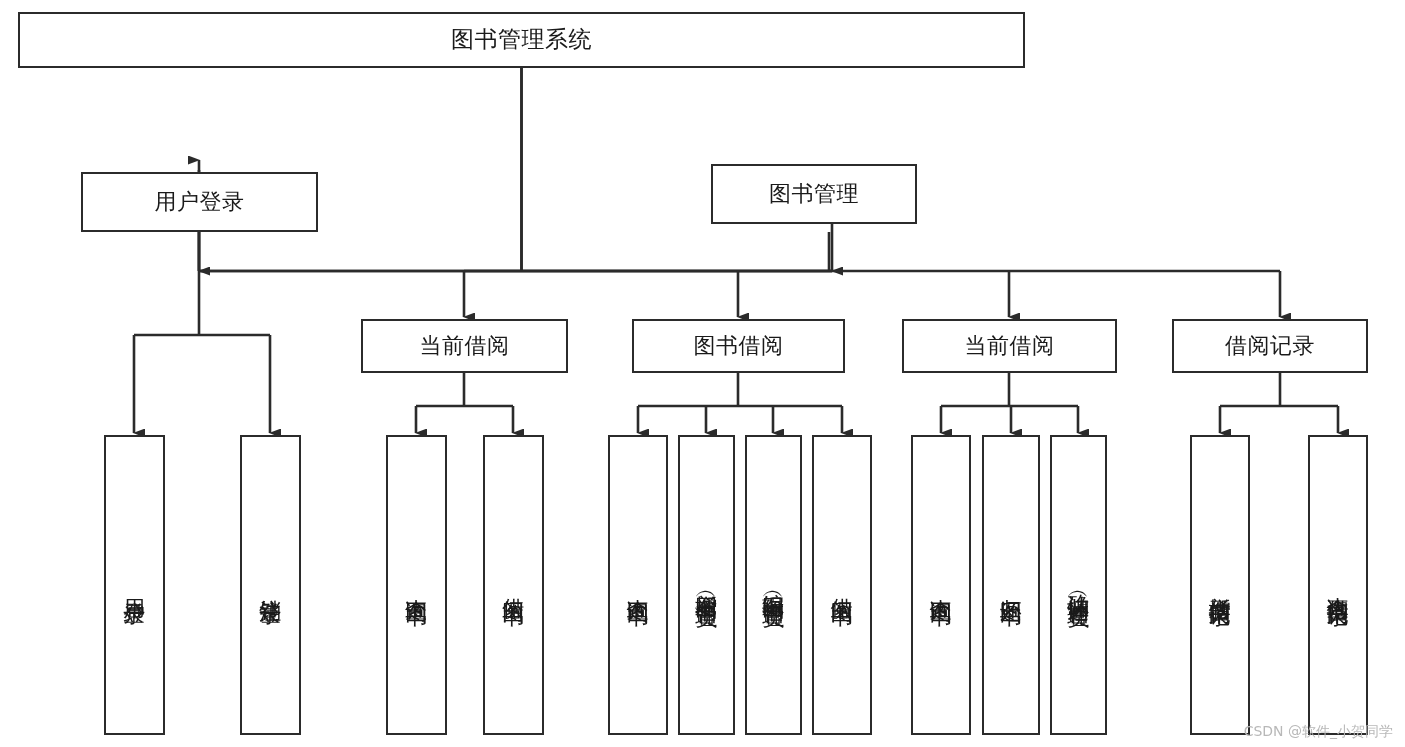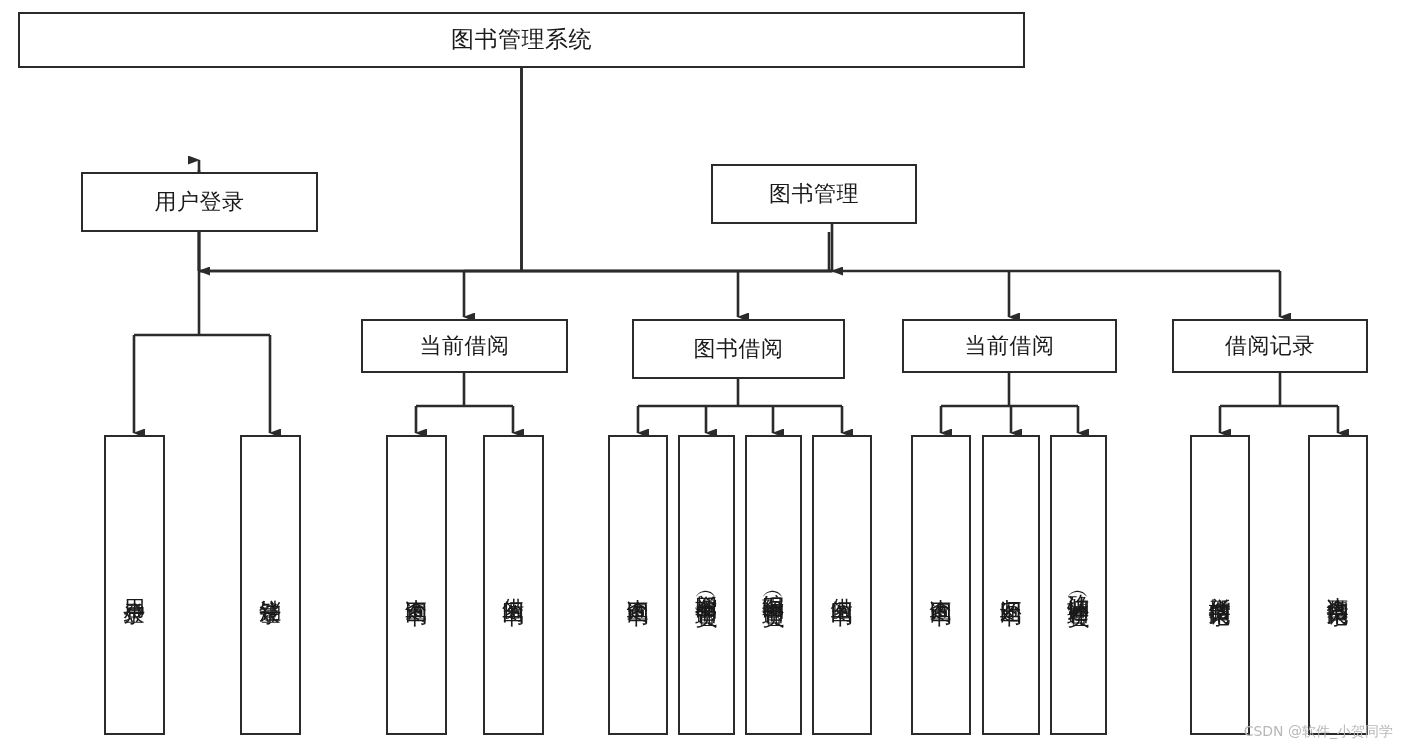--- a/index.html
+++ b/index.html
@@ -160,21 +160,21 @@
   </div>
 
   <div class="node-box" style="left: 711px; top: 164px; width: 206px; height: 60px;">
     <span class="node-label-h">图书管理</span>
   </div>
 
   <div class="node-box" style="left: 361px; top: 319px; width: 207px; height: 54px;">
     <span class="node-label-h">当前借阅</span>
   </div>
 
-  <div class="node-box" style="left: 632px; top: 319px; width: 213px; height: 60px;">
+  <div class="node-box" style="left: 632px; top: 319px; width: 213px; height: 54px;">
     <span class="node-label-h">图书借阅</span>
   </div>
 
   <div class="node-box" style="left: 902px; top: 319px; width: 215px; height: 54px;">
     <span class="node-label-h">当前借阅</span>
   </div>
 
   <div class="node-box" style="left: 1172px; top: 319px; width: 196px; height: 54px;">
     <span class="node-label-h">借阅记录</span>
   </div>

